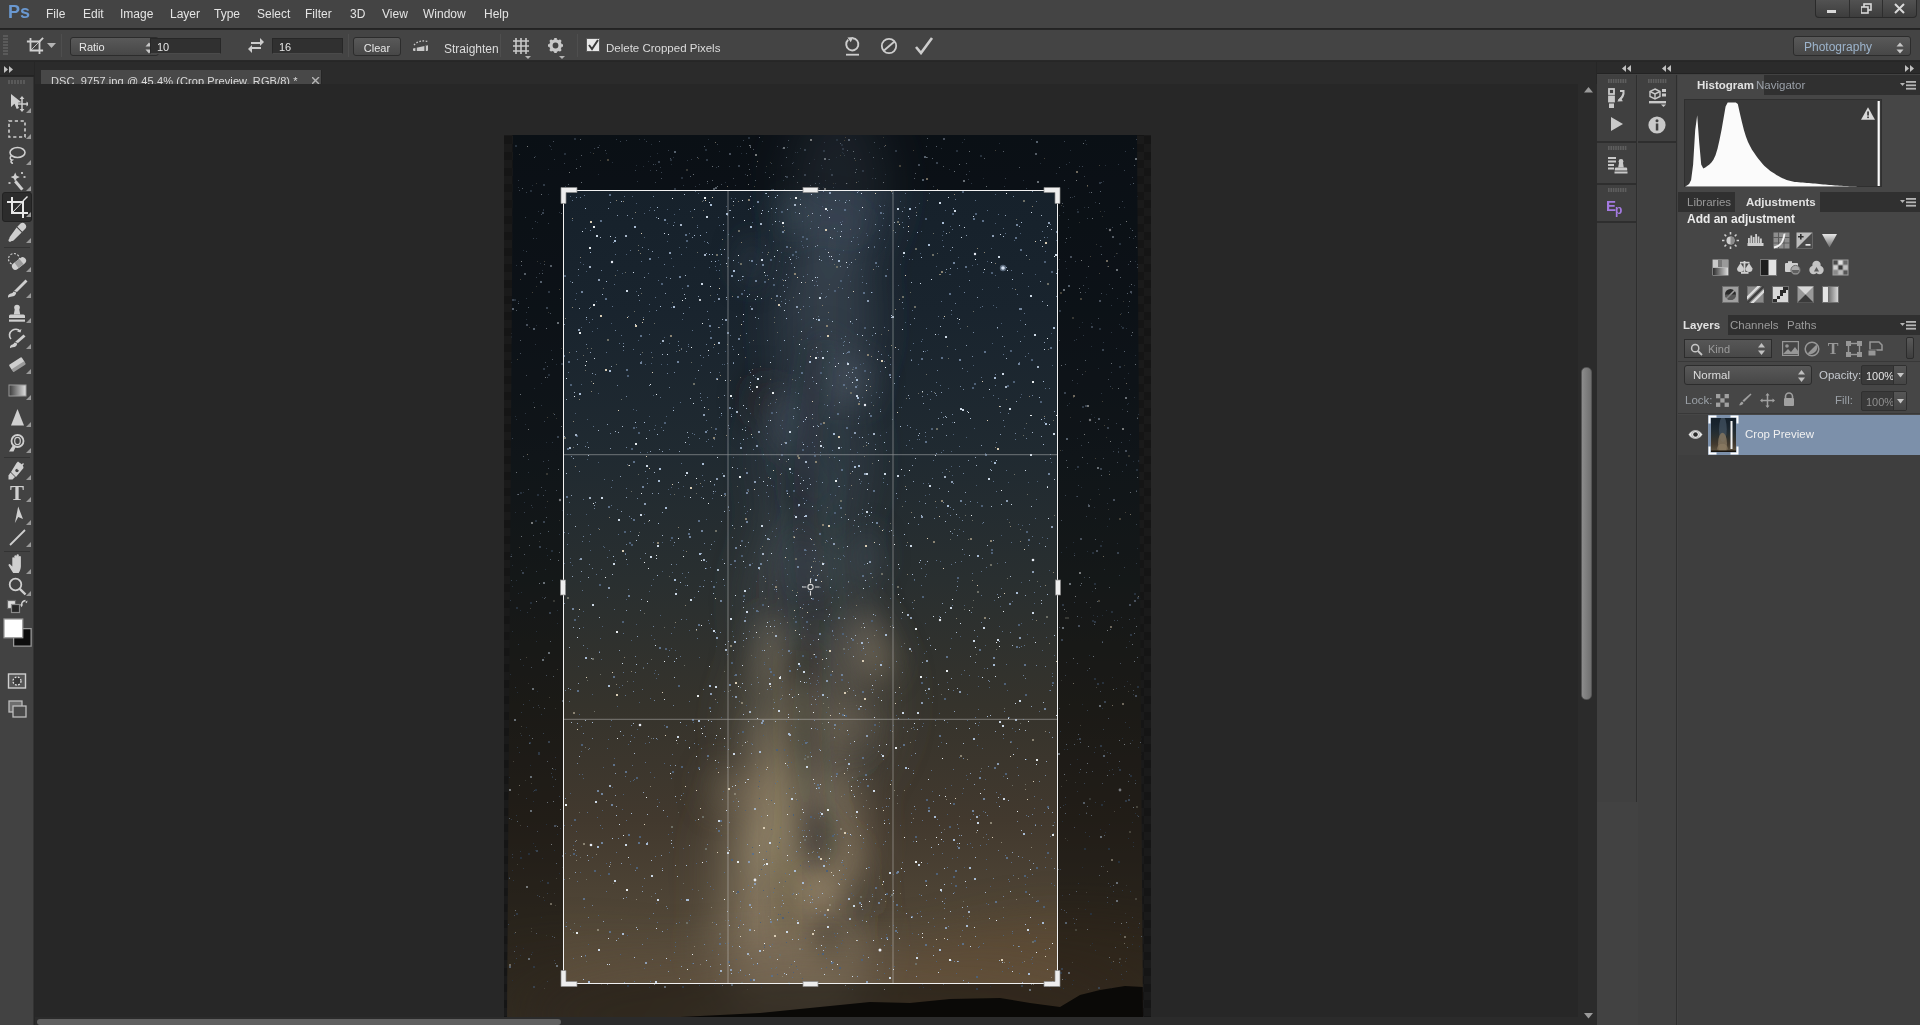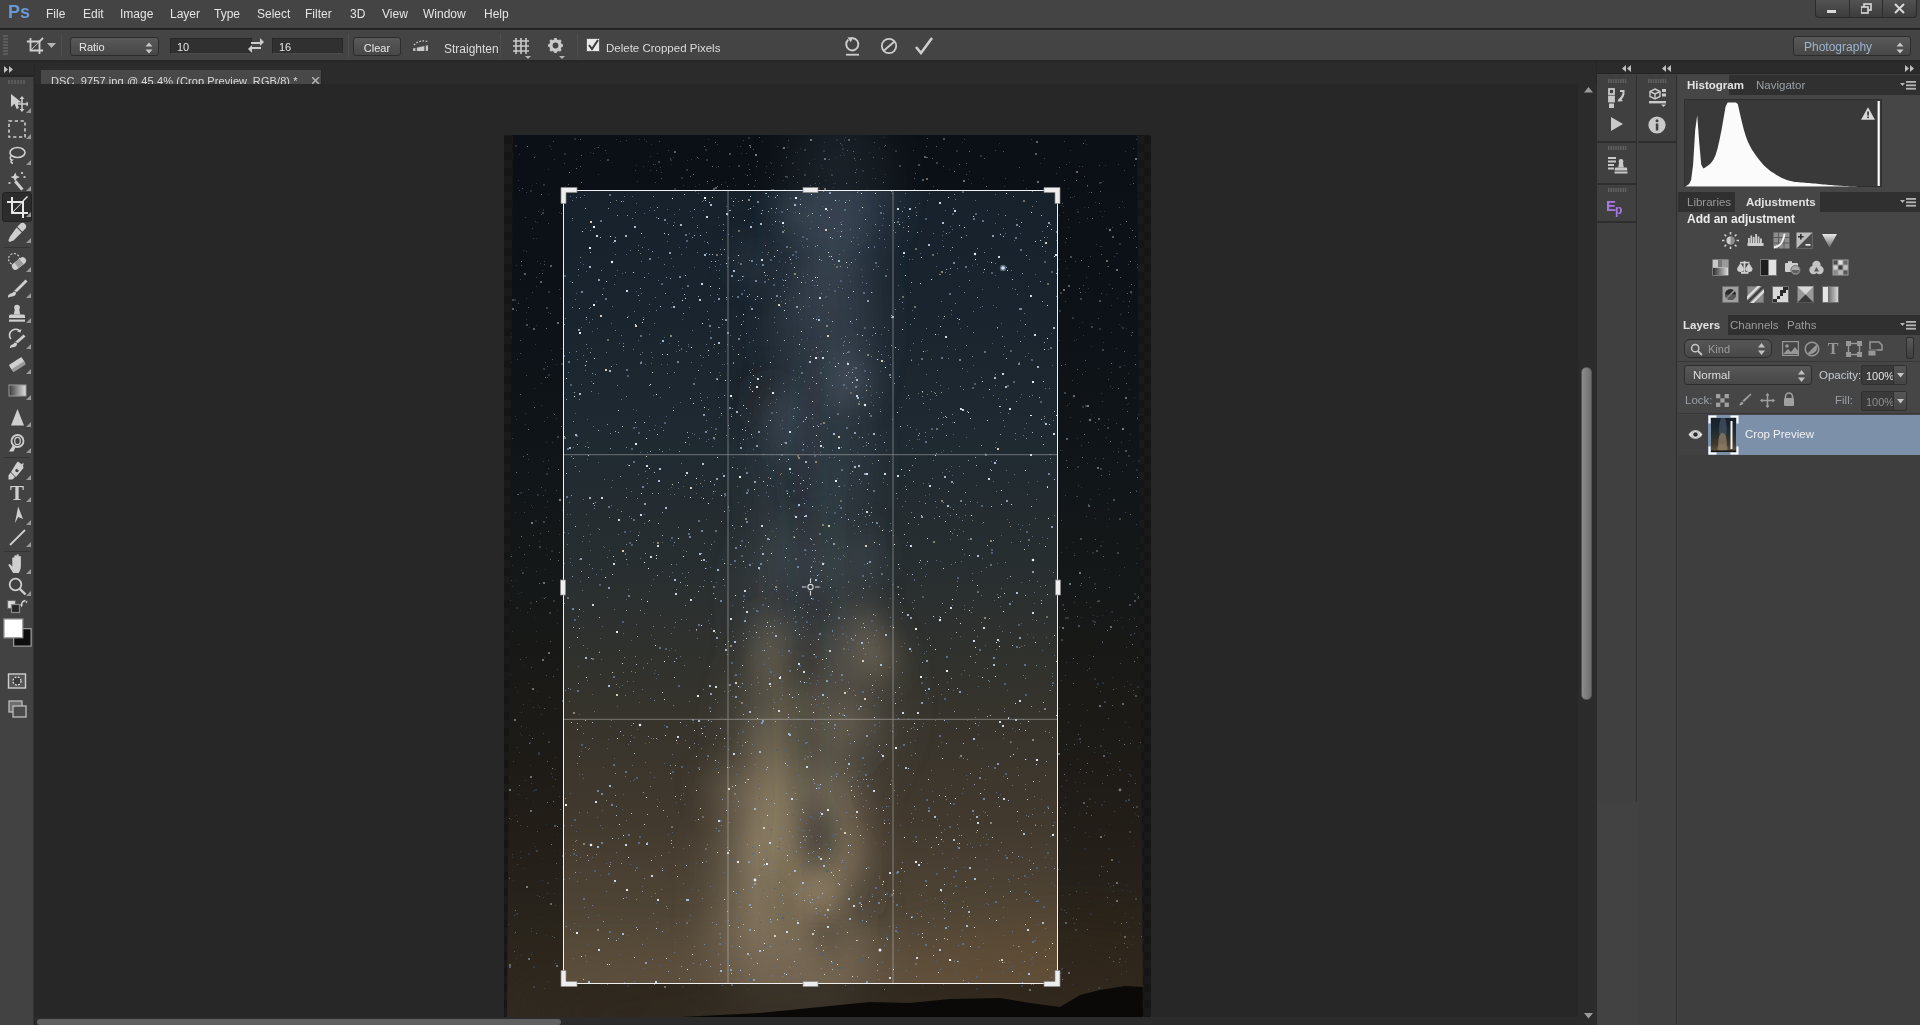--- a/index.html
+++ b/index.html
@@ -86,21 +86,21 @@
       <path d="M0 0h9l-4.5 5z" fill="#b4b4b4"></path>
     </svg>
   <div class="osep" style="left:61px"></div>
   <div class="obtn-grad abs" style="left:70px;top:7px;width:89px;height:19px">
     <span style="position:absolute;left:8px;top:3px;font-size:11px;color:#e8e8e8">Ratio</span>
     <svg class="abs" style="right:5px;top:4px" width="8" height="12">
         <path d="M0.5 4.5L4 0.5l3.5 4z" fill="#c8c8c8"></path>
         <path d="M0.5 7.5L4 11.5l3.5-4z" fill="#c8c8c8"></path>
       </svg>
   </div>
-  <div class="ofield" style="left:170px;width:82px">10</div>
+  <div class="ofield" style="left:150px;width:71px">10</div>
   <svg class="abs" style="left:248px;top:8px" width="16" height="15" viewBox="0 0 16 15">
     <g fill="#cccccc">
         <path d="M3 4h9v2H3z"></path>
         <path d="M12 1l4 4-4 4z" transform="translate(0,-1)"></path>
         <path d="M4 9h9v2H4z"></path>
         <path d="M4 14l-4-4 4-4z" transform="translate(0,1)"></path>
       </g>
     </svg>
   <div class="ofield" style="left:272px;width:71px">16</div>
   <div class="osep" style="left:348px"></div>
@@ -727,21 +727,21 @@
       <circle cx="10" cy="10" r="8.6" fill="#c9c9c9"></circle>
       <rect x="8.8" y="8.5" width="2.5" height="7" fill="#404040"></rect>
         <circle cx="10" cy="5.8" r="1.5" fill="#404040"></circle>
     </svg>
     <div class="abs" style="left:0;top:66px;width:39px;height:2px;background:#2e2e2e"></div>
   </div>
 
   <div class="abs" style="left:81px;top:13px;width:242px;height:950px;background:#464646">
 
     <div class="abs" style="left:0;top:0;width:242px;height:20px;background:#303030">
-      <div class="abs" style="left:0;top:0;width:51px;height:20px;background:#464646;color:#e2e2e2;font-weight:bold;font-size:11.5px;padding:4px 0 0 9px">Histogram</div>
+      <div class="abs" style="left:0;top:0;width:86px;height:20px;background:#464646;color:#e2e2e2;font-weight:bold;font-size:11.5px;padding:4px 0 0 19px">Histogram</div>
       <div class="abs" style="left:78px;top:4px;color:#9aa0a8;font-size:11.5px">Navigator</div>
       <svg class="abs" style="left:222px;top:6px" width="16" height="10">
           <path d="M0 2l5 0l-2.5 3z" fill="#b5b5b5"></path>
           <g fill="#b5b5b5">
             <rect x="6" y="0" width="10" height="1.8"></rect>
             <rect x="6" y="3.4" width="10" height="1.8"></rect>
             <rect x="6" y="6.8" width="10" height="1.8"></rect>
           </g>
         </svg>
     </div>
@@ -905,21 +905,21 @@
           <path d="M0 2l5 0l-2.5 3z" fill="#b5b5b5"></path>
           <g fill="#b5b5b5">
             <rect x="6" y="0" width="10" height="1.8"></rect>
             <rect x="6" y="3.4" width="10" height="1.8"></rect>
             <rect x="6" y="6.8" width="10" height="1.8"></rect>
           </g>
         </svg>
     </div>
 
     <div class="abs" style="left:0;top:260px;width:242px;height:27px;background:#464646;border-bottom:1px solid #383838">
-      <div class="abs" style="left:6px;top:4px;width:88px;height:19px;background:linear-gradient(#565656,#484848);border:1px solid #2c2c2c;border-radius:6px">
+      <div class="abs" style="left:6px;top:4px;width:88px;height:19px;background:linear-gradient(#565656,#484848);border:1px solid #2c2c2c;border-radius:0">
         <svg class="abs" style="left:5px;top:3px" width="13" height="13" viewBox="0 0 13 13">
             <circle cx="5.2" cy="5.2" r="3.6" fill="none" stroke="#c6c6c6" stroke-width="1.5"></circle>
             <path d="M8 8l4 4" stroke="#c6c6c6" stroke-width="1.8"></path>
           </svg>
         <span style="position:absolute;left:23px;top:3px;font-size:11px;color:#9b9b9b">Kind</span>
         <svg class="abs" style="right:5px;top:3px" width="8" height="12">
             <path d="M0 4.5l3.5-4.5l3.5 4.5z" fill="#c0c0c0"></path>
             <path d="M0 7.5l3.5 4.5l3.5-4.5z" fill="#c0c0c0"></path>
           </svg>
       </div>

